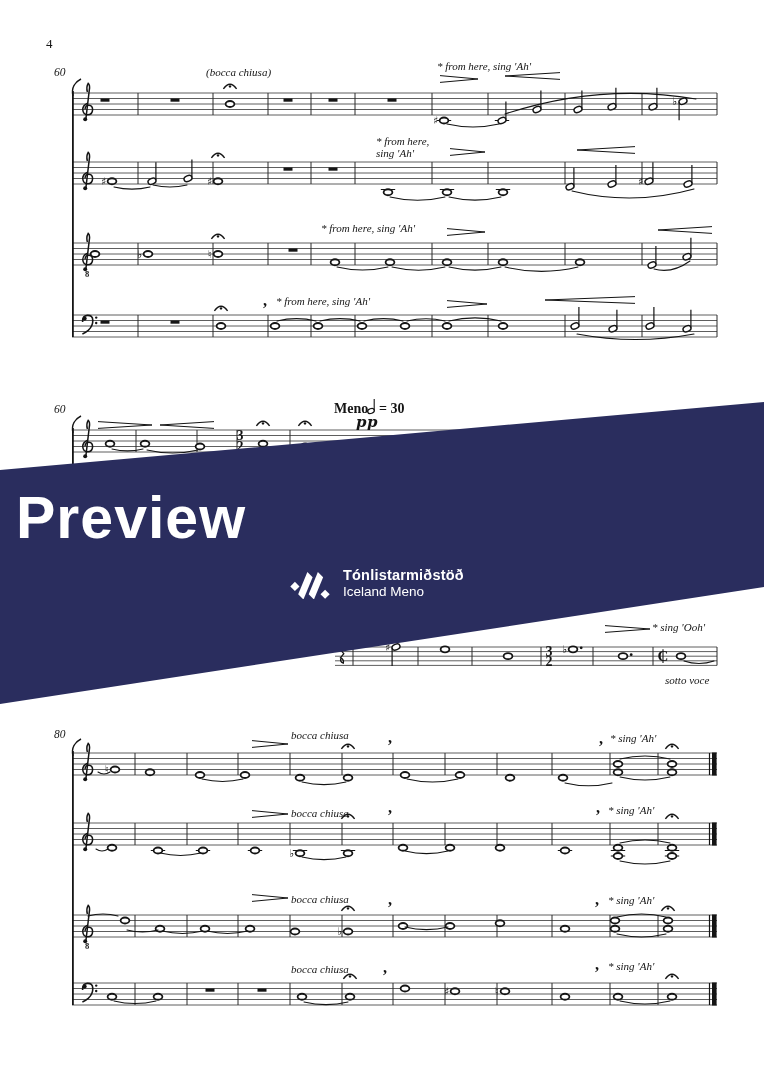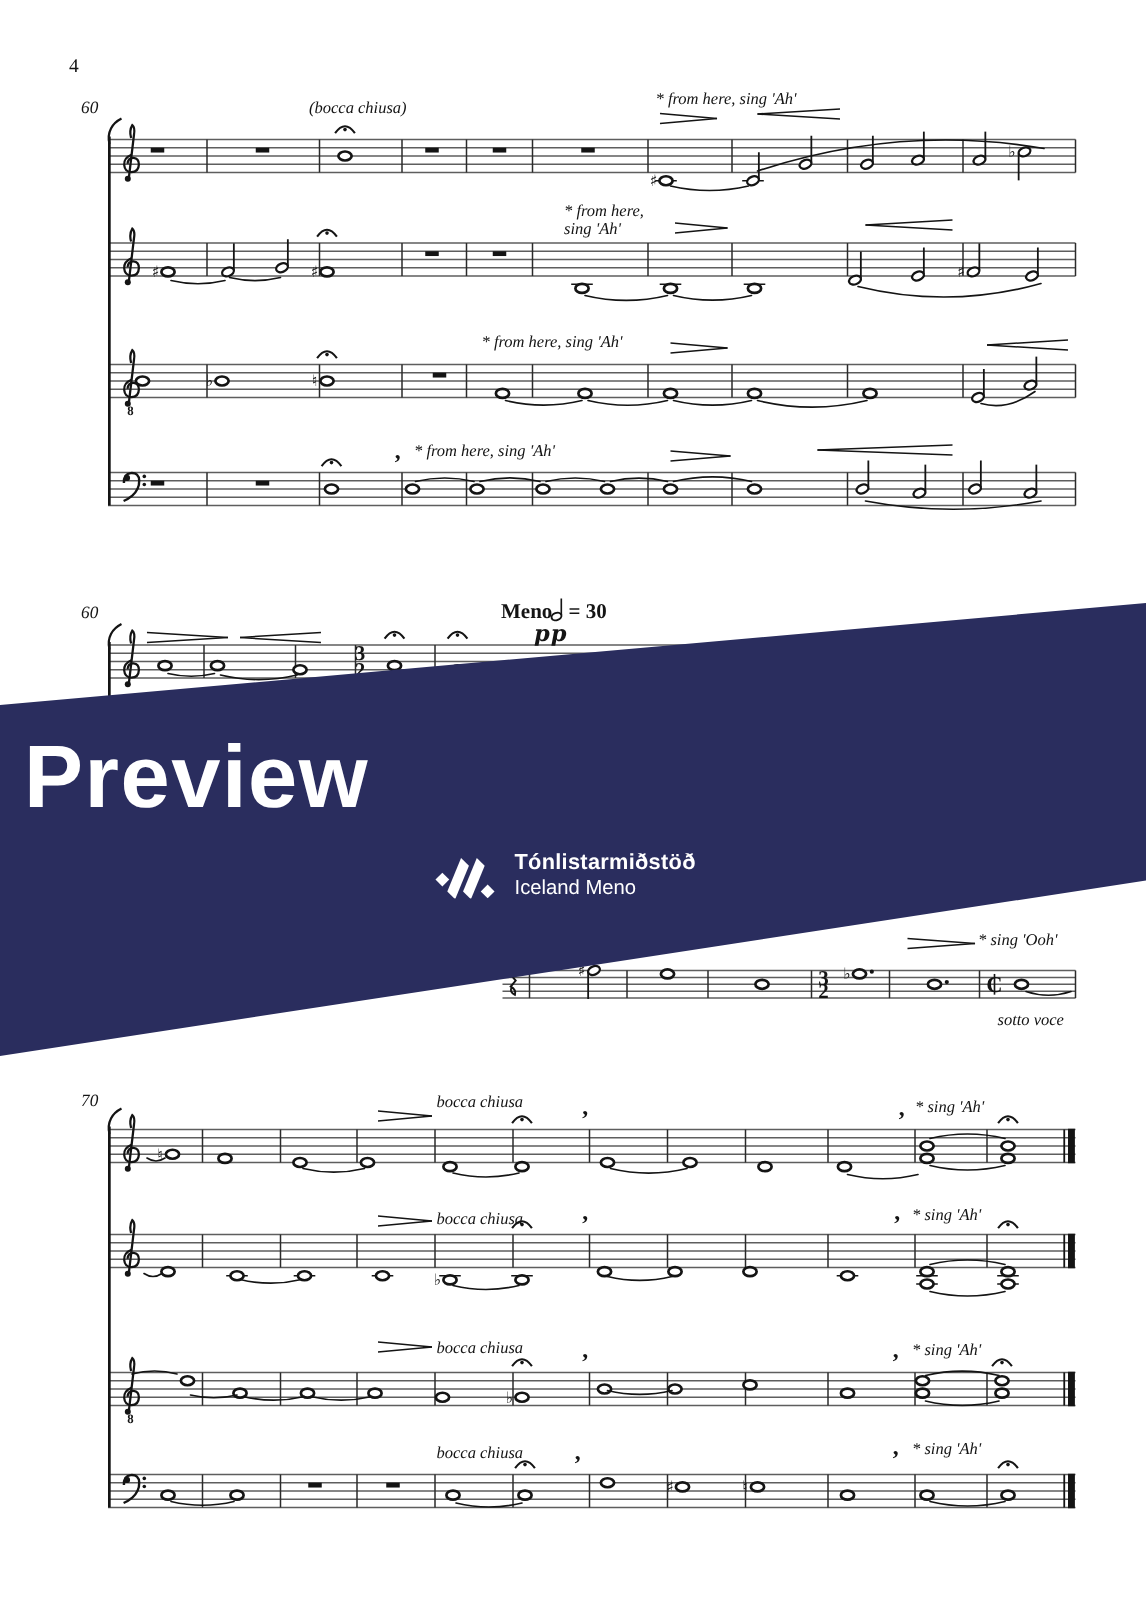--- a/index.html
+++ b/index.html
@@ -537,21 +537,21 @@
       <div class="ann a-it" style="left: 376px; top: 135px;">* from here,</div>
       <div class="ann a-it" style="left: 376px; top: 147px;">sing 'Ah'</div>
       <div class="ann a-it" style="left: 321px; top: 222px;">* from here, sing 'Ah'</div>
       <div class="ann a-it" style="left: 276px; top: 295px;">* from here, sing 'Ah'</div>
       <div class="ann a-mnum" style="left: 54px; top: 403px;">60</div>
       <div class="ann a-meno" style="left: 334px; top: 401px; text-align: center;">Meno</div>
       <div class="ann a-meno" style="left: 379px; top: 401px;">= 30</div>
       <div class="ann a-pp" style="left: 356px; top: 413px;">pp</div>
       <div class="ann a-it" style="left: 652px; top: 621px;">* sing 'Ooh'</div>
       <div class="ann a-it" style="left: 665px; top: 674px;">sotto voce</div>
-      <div class="ann a-mnum" style="left: 54px; top: 728px;">70</div>
+      <div class="ann a-mnum" style="left: 54px; top: 728px;">80</div>
       <div class="ann a-it" style="left: 291px; top: 729px;">bocca chiusa</div>
       <div class="ann a-it" style="left: 610px; top: 732px;">* sing 'Ah'</div>
       <div class="ann a-it" style="left: 291px; top: 807px;">bocca chiusa</div>
       <div class="ann a-it" style="left: 608px; top: 804px;">* sing 'Ah'</div>
       <div class="ann a-it" style="left: 291px; top: 893px;">bocca chiusa</div>
       <div class="ann a-it" style="left: 608px; top: 894px;">* sing 'Ah'</div>
       <div class="ann a-it" style="left: 291px; top: 963px;">bocca chiusa</div>
       <div class="ann a-it" style="left: 608px; top: 960px;">* sing 'Ah'</div>
     </div>
 

